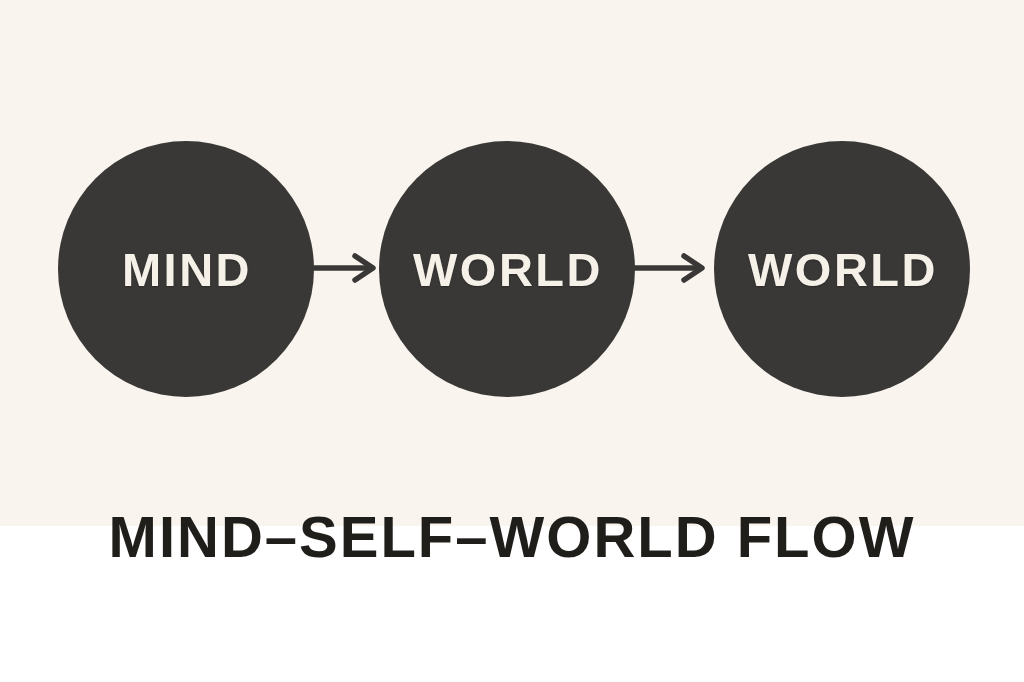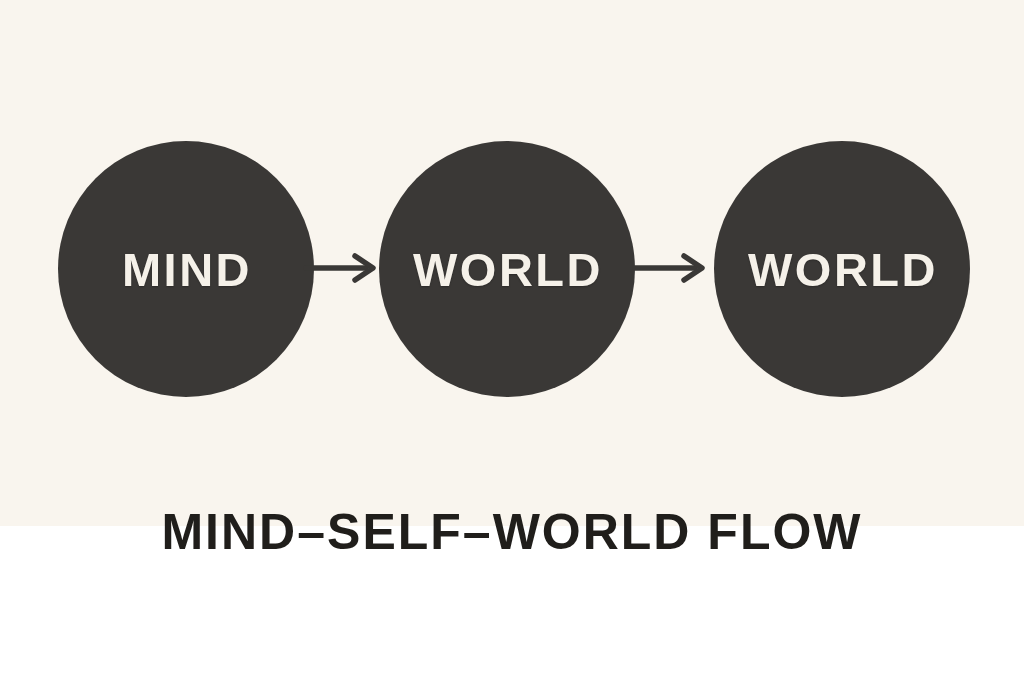--- a/index.html
+++ b/index.html
@@ -56,21 +56,21 @@
     stroke-linejoin: round;
     fill: none;
   }
   .title {
     position: absolute;
     left: 0;
     top: 503px;
     width: 1024px;
     text-align: center;
     color: var(--title);
-    font-size: 50px;
+    font-size: 58px;
     font-weight: bold;
     letter-spacing: 2px;
     white-space: nowrap;
   }
 </style>
 </head>
 <body>
 
 <div class="stage">
 

